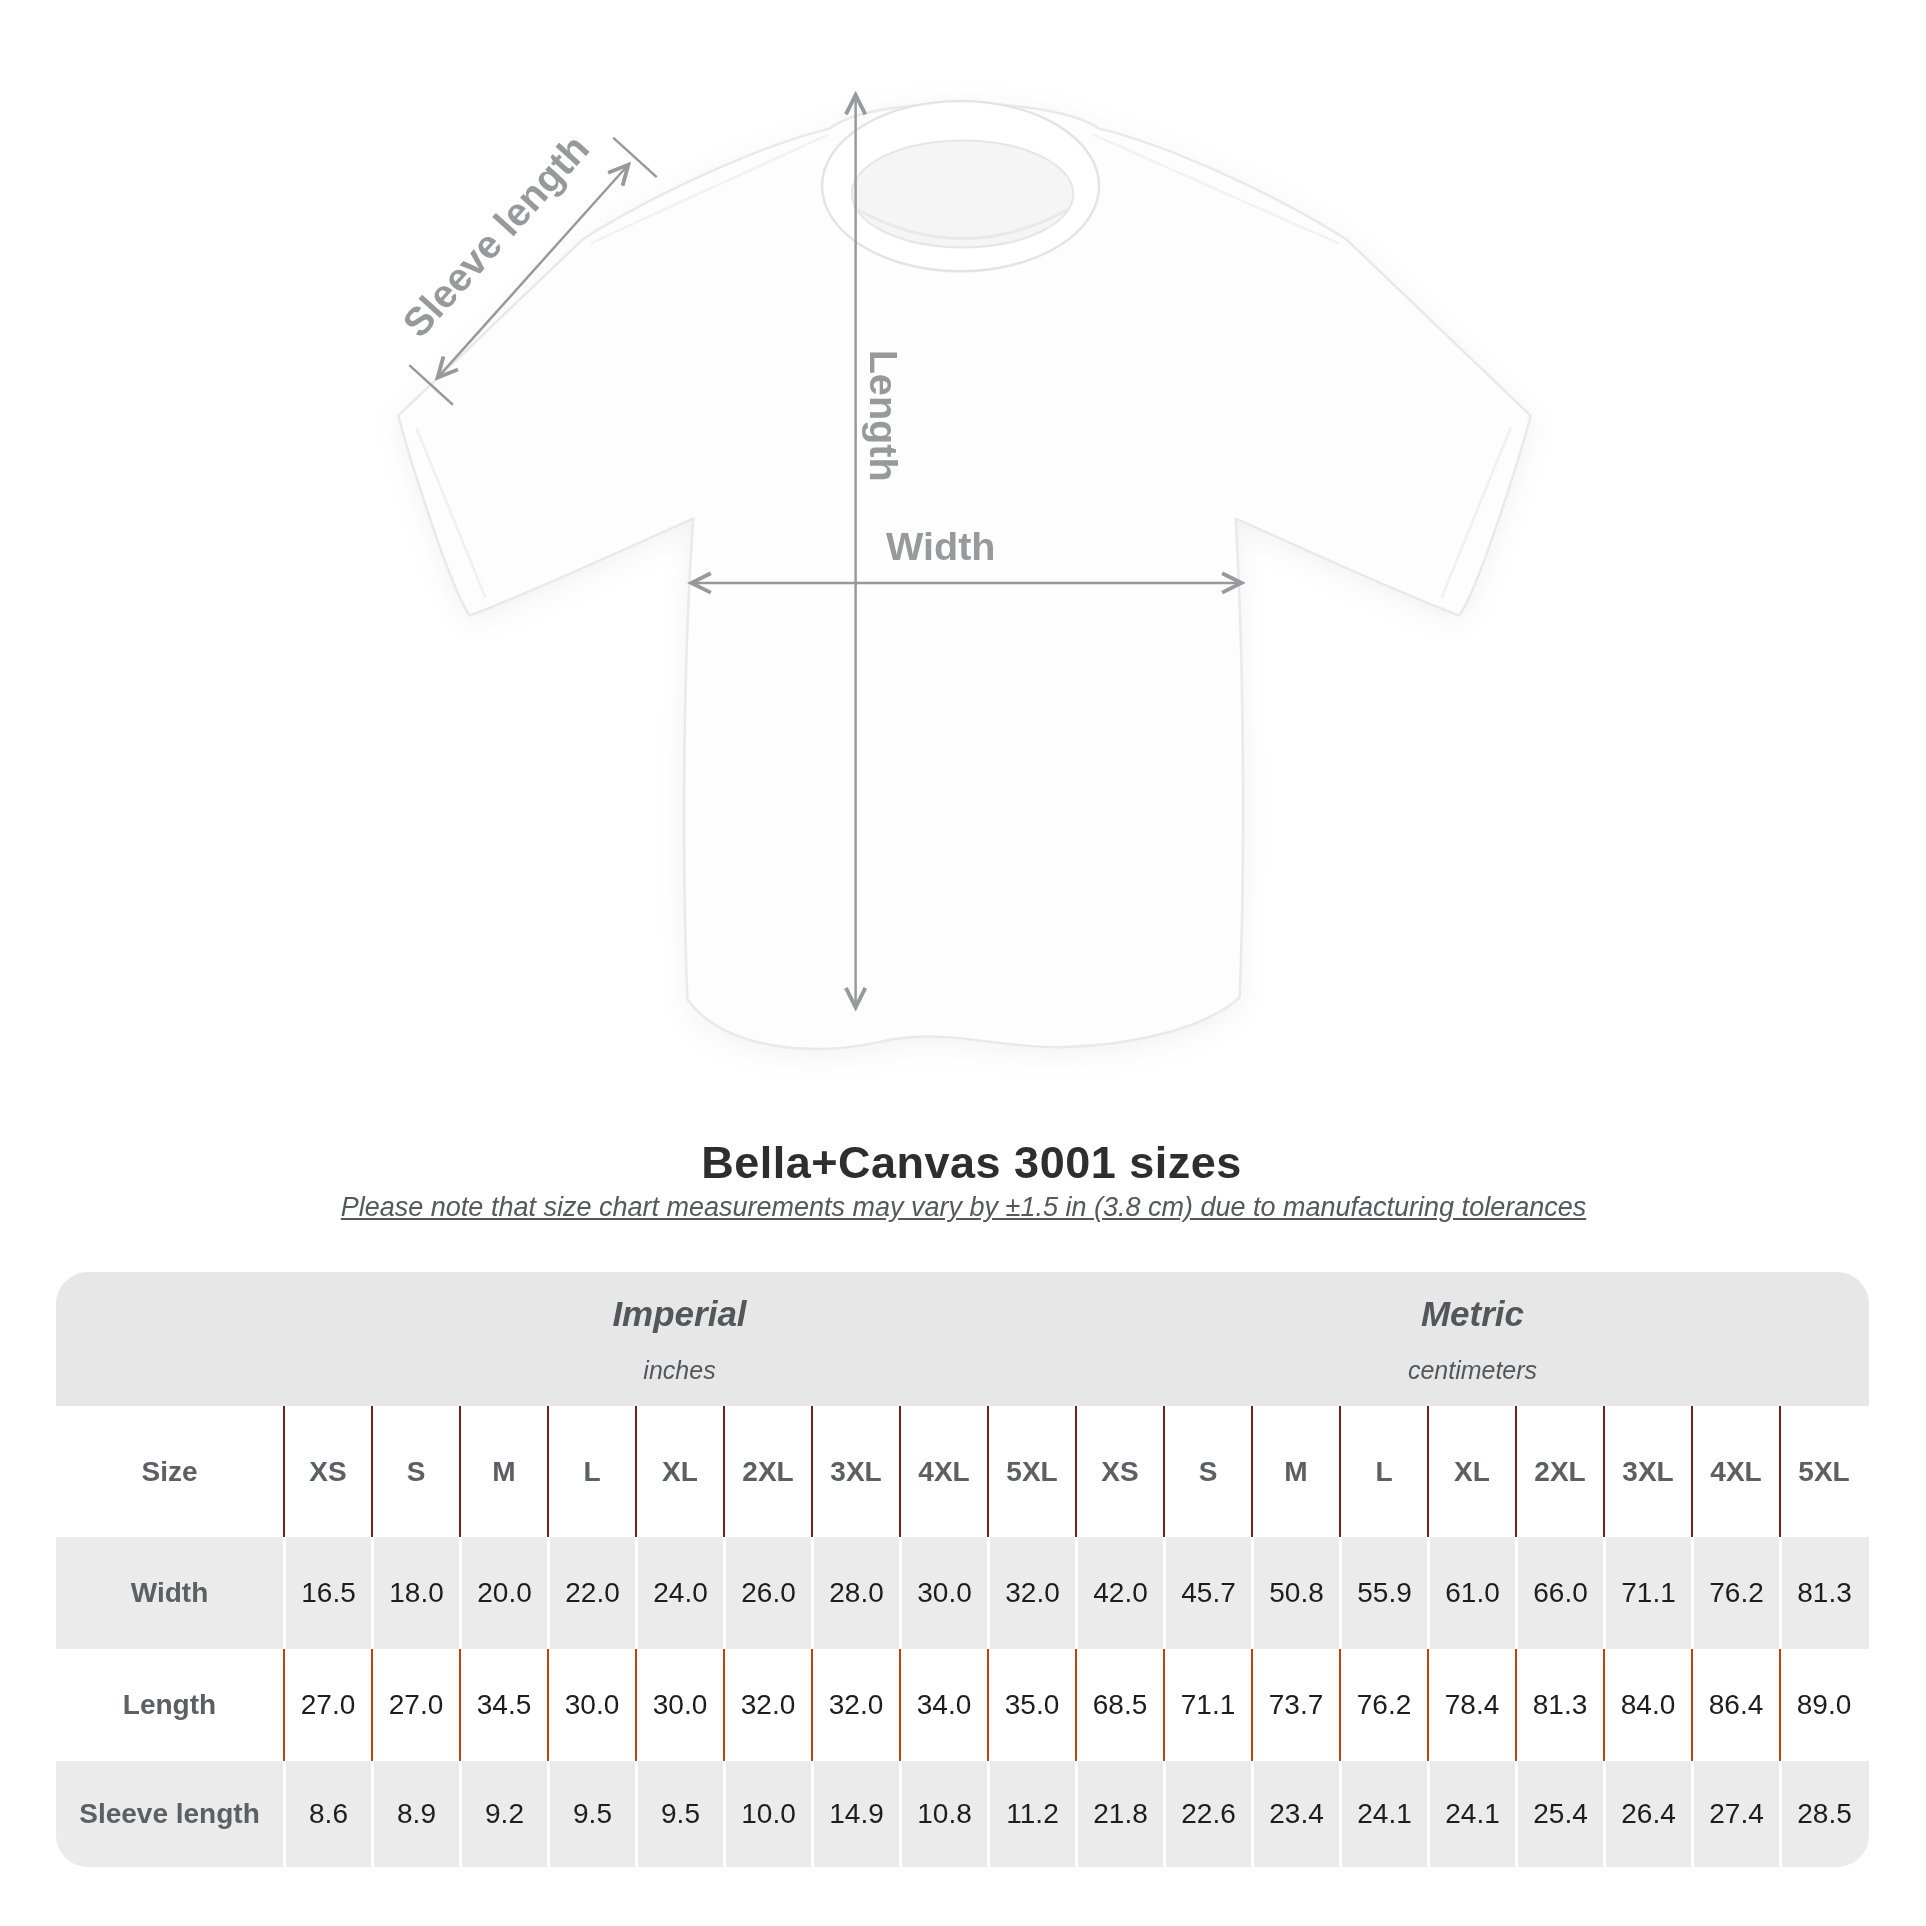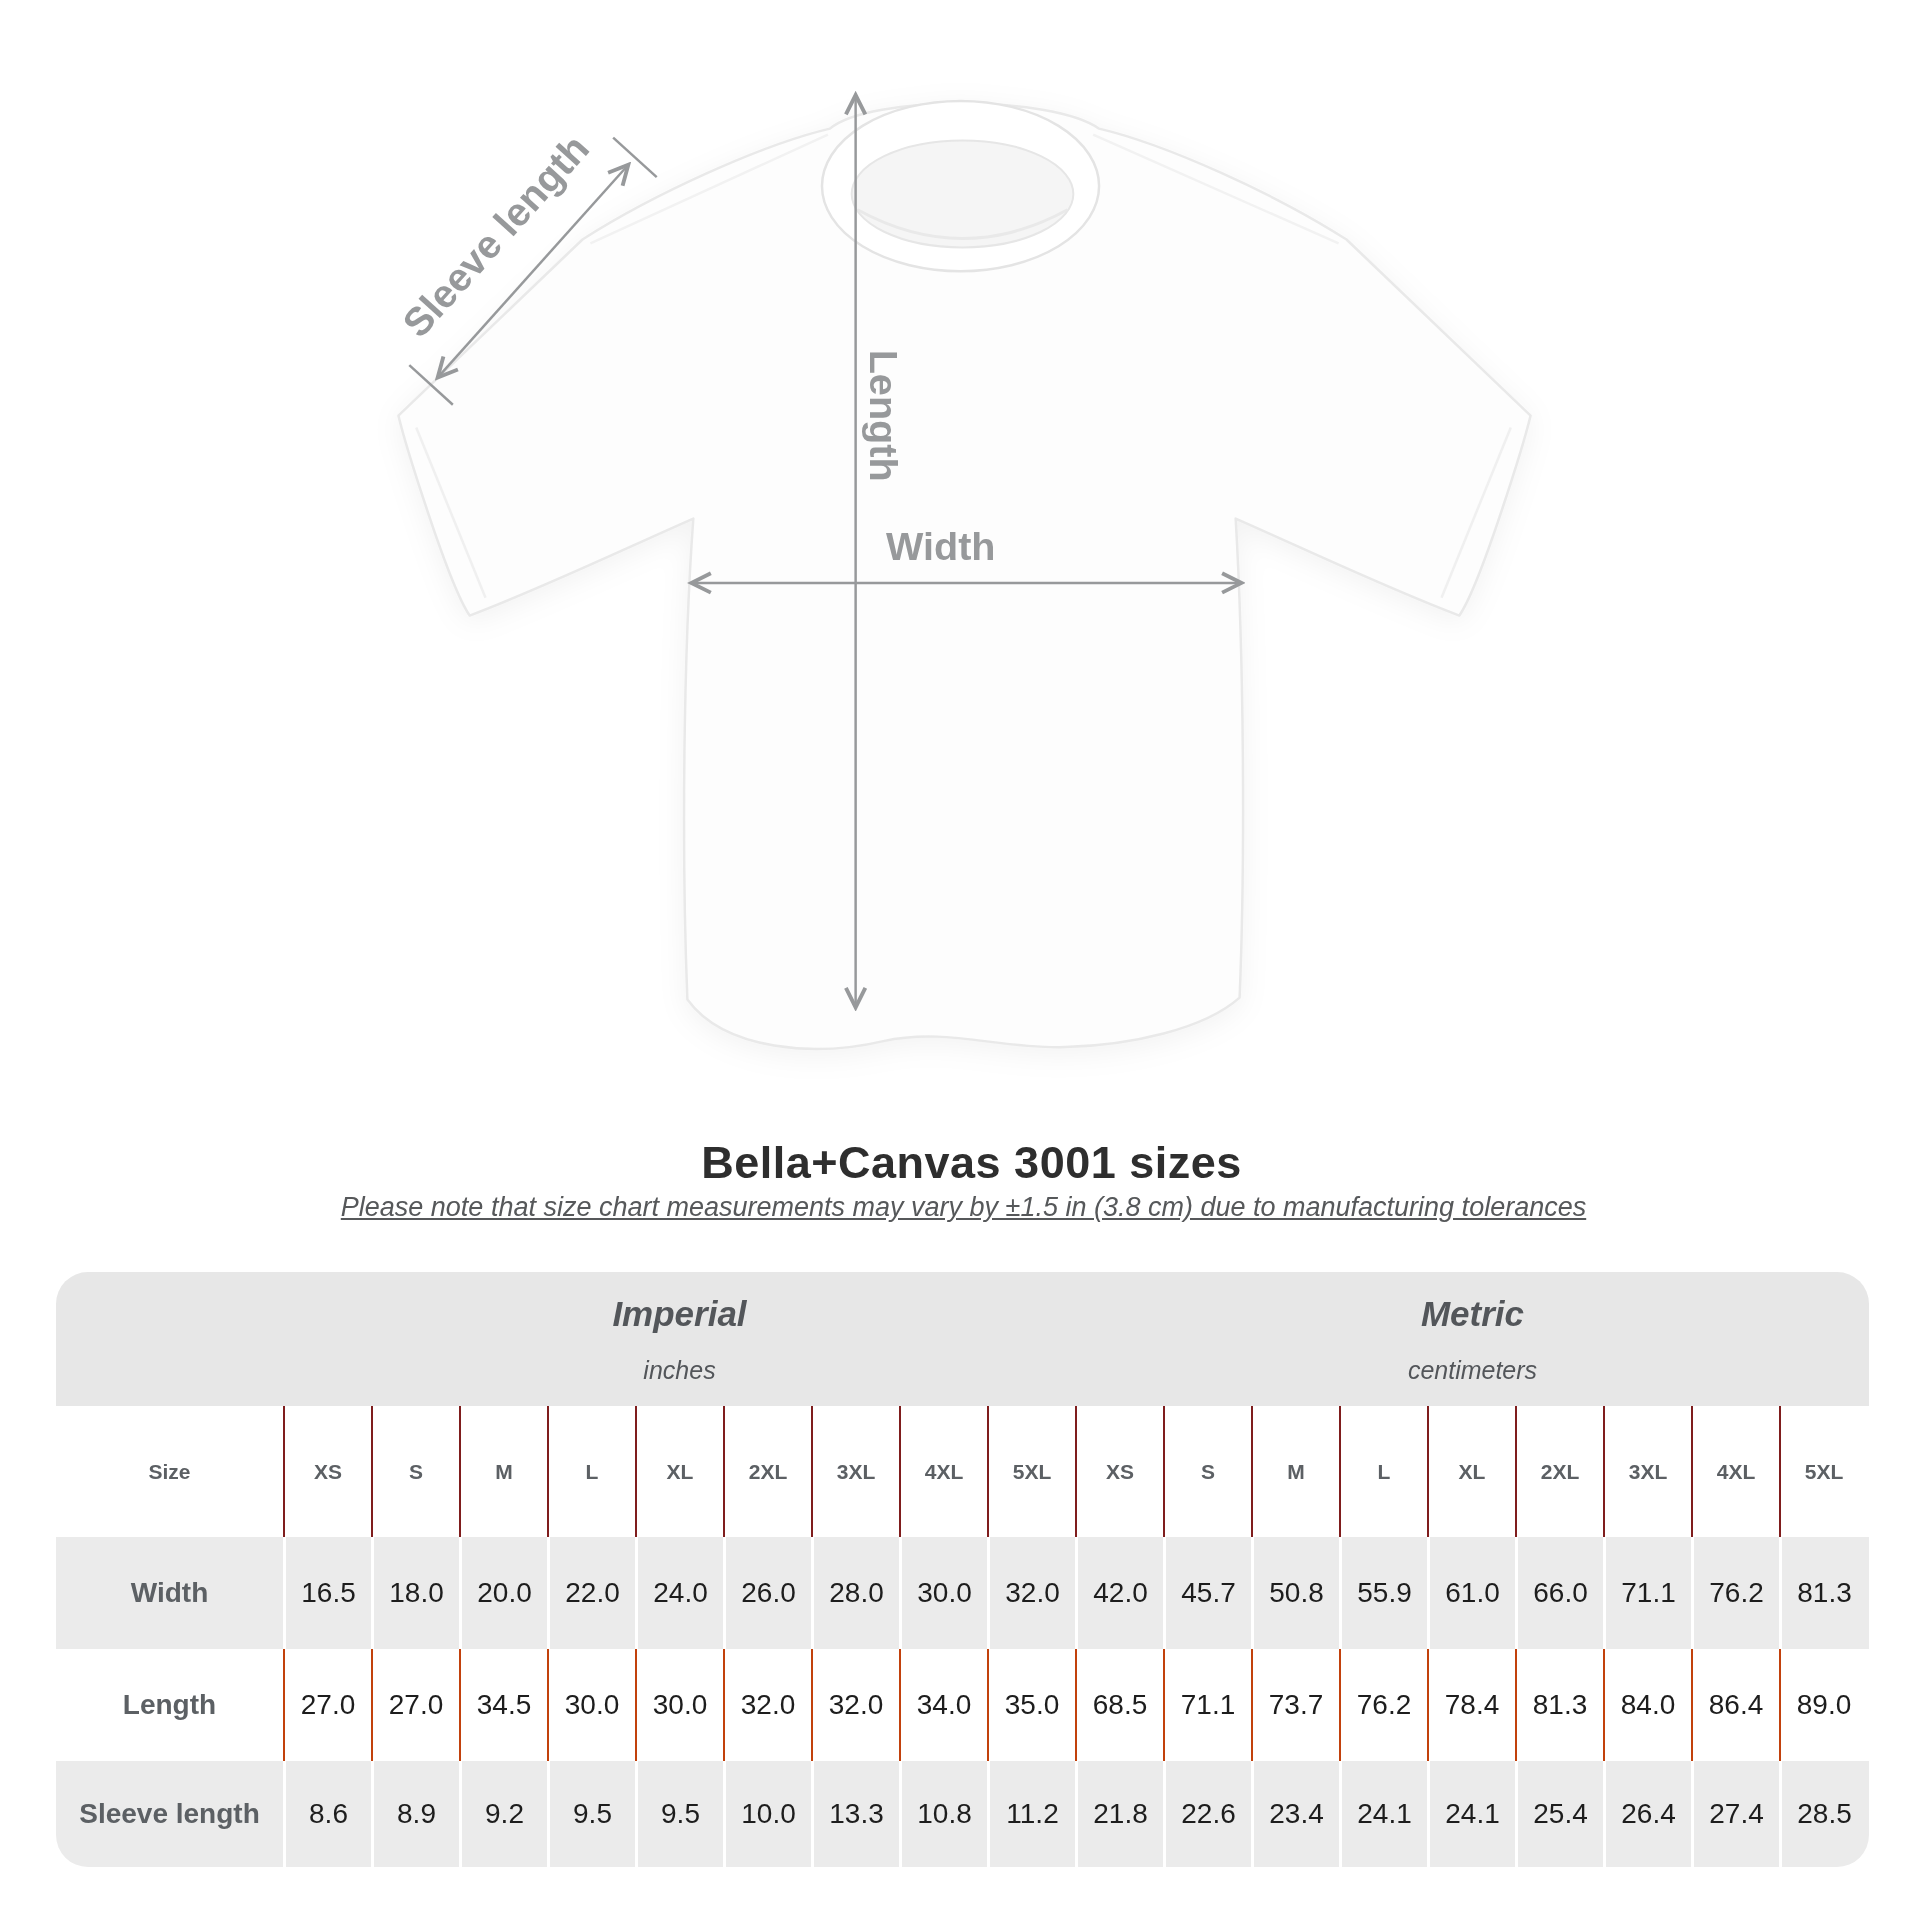--- a/index.html
+++ b/index.html
@@ -27,21 +27,21 @@
   }
   .unit-group{display:flex;flex-direction:column;align-items:center;justify-content:center;gap:22px;text-align:center;}
   .unit-title{font-size:35px;font-weight:bold;font-style:italic;color:#53565a;}
   .unit-sub{font-size:25px;font-style:italic;color:#53565a;}
   .row{display:grid;grid-template-columns:227px repeat(18,88px);}
   .row .cell{
     display:flex;align-items:center;justify-content:center;
     box-sizing:border-box;white-space:nowrap;
   }
   .row-sizes{height:131px;background:#ffffff;}
-  .row-sizes .cell{font-weight:bold;font-size:21px;color:#5c6064;}
+  .row-sizes .cell{font-weight:bold;font-size:28px;color:#5c6064;}
   .row-sizes .cell + .cell{border-left:2px solid #7f1d1d;}
   .row-data{height:112px;}
   .row-data .cell{font-size:28px;color:#1d1d1d;}
   .row-data .rowlabel{font-weight:bold;color:#5c6064;font-size:28px;}
   .row-gray{background:#ebebeb;}
   .row-gray .cell + .cell{border-left:3px solid #ffffff;}
   .row-white{background:#ffffff;}
   .row-white .cell + .cell{border-left:2px solid #c2410c;}
   .row-last{height:106px;}
   .dim-label{font-weight:bold;fill:#97999b;font-size:40px;font-family:"Liberation Sans",sans-serif;}
@@ -180,21 +180,21 @@
   </div>
 
   <div class="row row-data row-gray row-last">
     <div class="cell rowlabel">Sleeve length</div>
     <div class="cell">8.6</div>
     <div class="cell">8.9</div>
     <div class="cell">9.2</div>
     <div class="cell">9.5</div>
     <div class="cell">9.5</div>
     <div class="cell">10.0</div>
-    <div class="cell">13.3</div>
+    <div class="cell">14.9</div>
     <div class="cell">10.8</div>
     <div class="cell">11.2</div>
     <div class="cell">21.8</div>
     <div class="cell">22.6</div>
     <div class="cell">23.4</div>
     <div class="cell">24.1</div>
     <div class="cell">24.1</div>
     <div class="cell">25.4</div>
     <div class="cell">26.4</div>
     <div class="cell">27.4</div>

